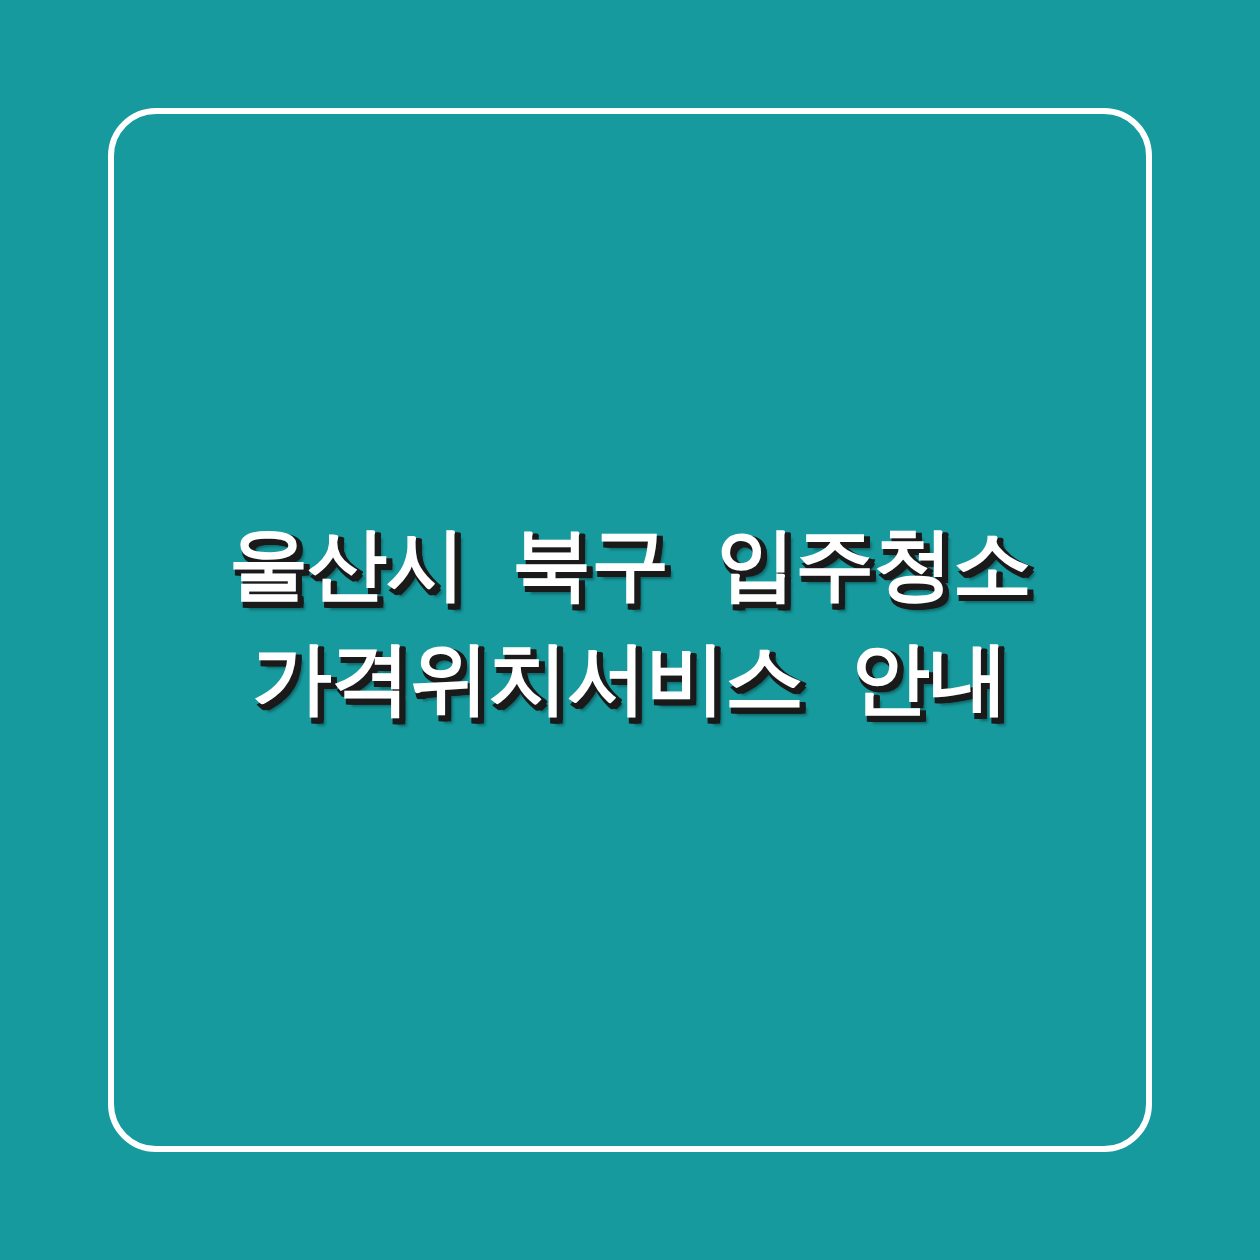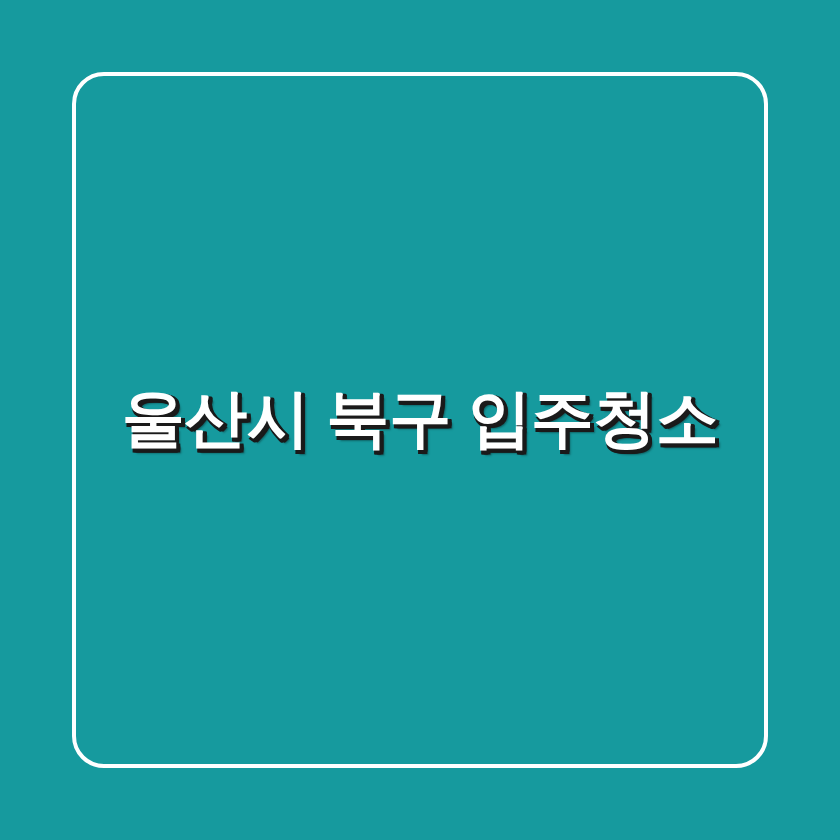--- a/index.html
+++ b/index.html
@@ -43,23 +43,23 @@
     position: relative;
     z-index: 2;
     width: 720px;
     text-align: center;
     padding-bottom: 4px;
   }
 
   .headline-line {
     display: block;
     color: #ffffff;
-    font-family: Liberation Sans, sans-serif;
+    font-family: Liberation Mono, monospace;
     font-weight: 700;
-    font-size: 63px;
+    font-size: 53px;
     line-height: 76px;
     letter-spacing: -0.5px;
     white-space: nowrap;
     text-shadow:
        3px  3px 0 #1a1a1a,
        4px  4px 0 #1a1a1a,
        2px  4px 0 #1a1a1a,
        4px  2px 0 #1a1a1a,
        1px  4px 0 #1a1a1a,
        4px  1px 0 #1a1a1a,
@@ -68,15 +68,16 @@
 </style>
 </head>
 <body>
 
 <div id="thumbnail-card">
 
   <div id="frame-border"></div>
 
   <div id="headline-block">
     <span class="headline-line">울산시 북구 입주청소</span>
+    <span class="headline-line">가격위치서비스 안내</span>
   </div>
 
 </div>
 
 </body></html>

